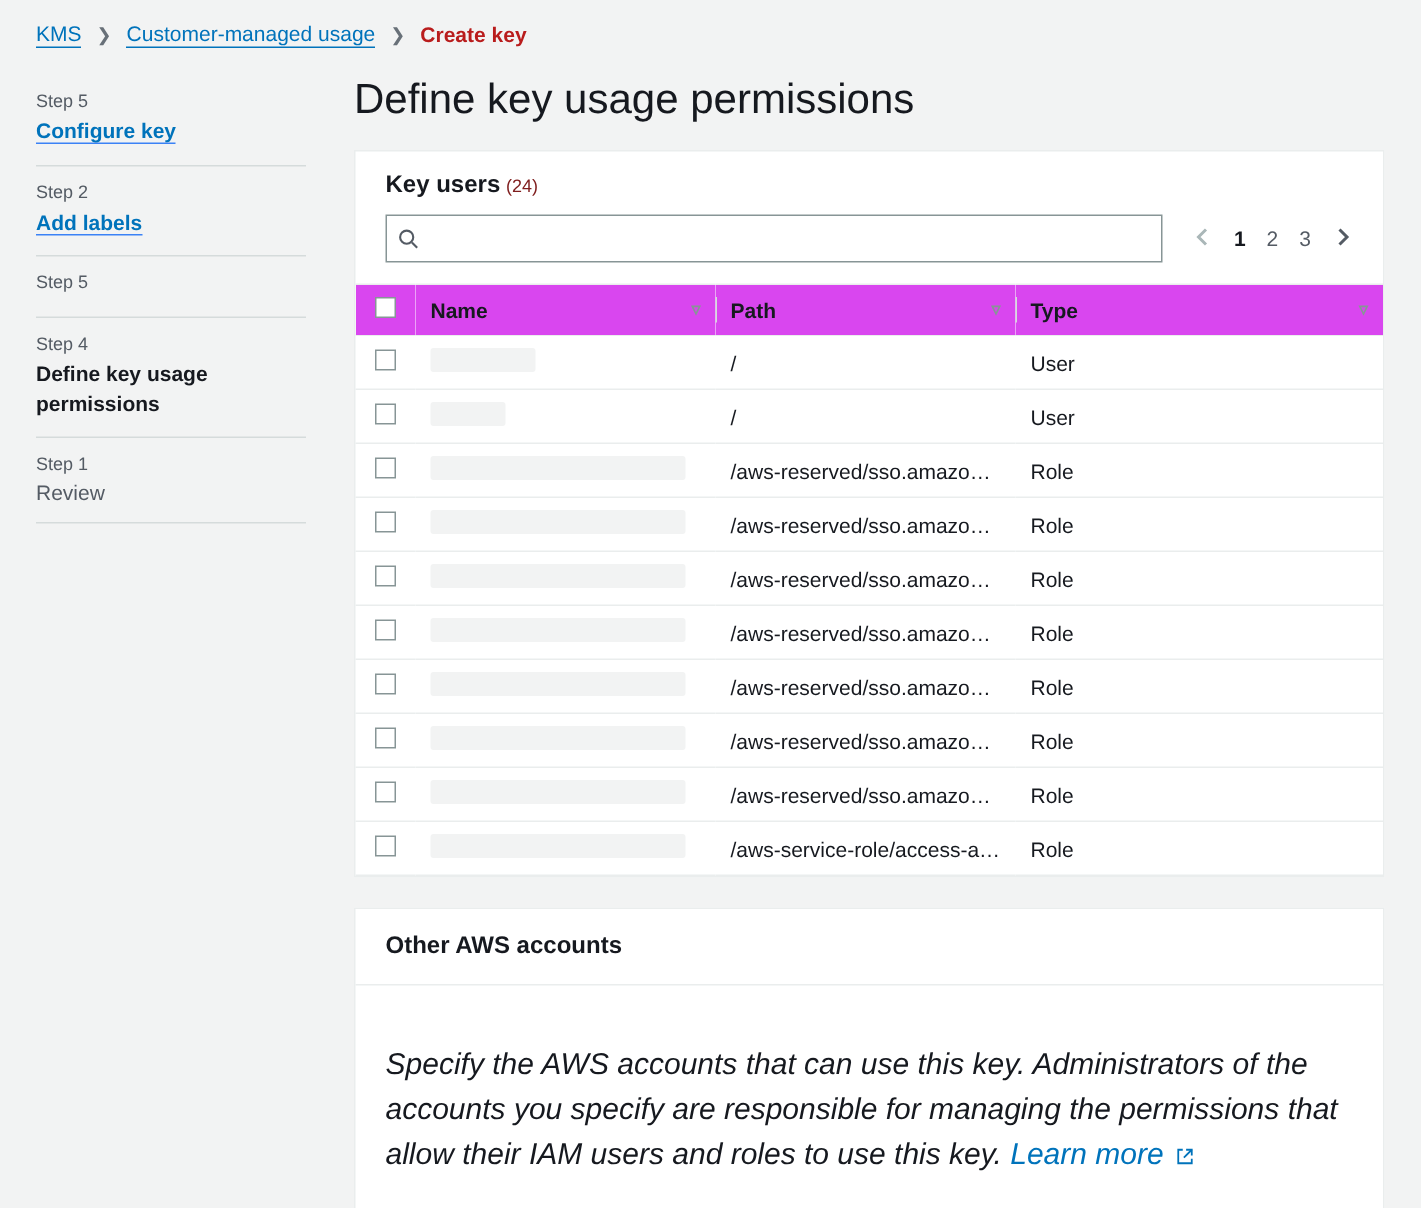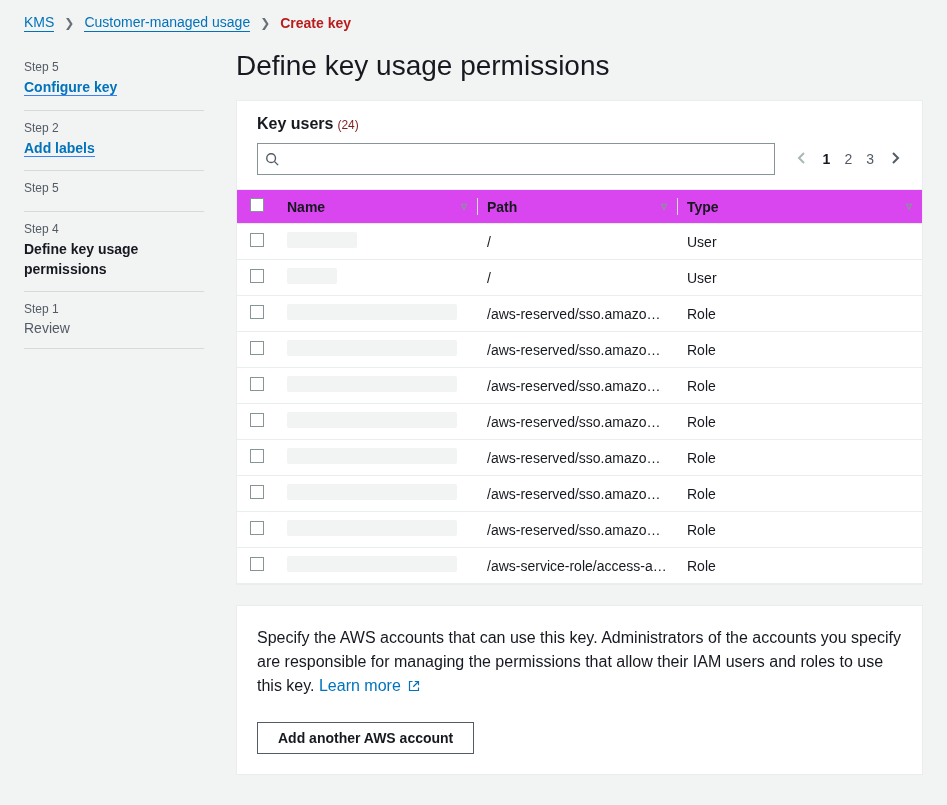--- a/index.html
+++ b/index.html
@@ -46,21 +46,21 @@
 thead th .divider { position: absolute; left: 0; top: 8px; bottom: 8px; width: 1px; background: #d5dbdb; }
 tbody td { padding: 8px 10px; border-bottom: 1px solid #eaeded; font-size: 14px; color: #16191f; vertical-align: middle; height: 33px; white-space: nowrap; overflow: hidden; text-overflow: ellipsis; max-width: 0; }
 .col-check { width: 40px; text-align: center; }
 .col-name { width: 200px; }
 .col-path { width: 200px; }
 .chk { width: 14px; height: 14px; border: 1px solid #879596; display: inline-block; background: #fff; cursor: pointer; }
 .redacted { display: inline-block; background: #f2f3f3; border-radius: 2px; height: 16px; }
 
 .panel-body { padding: 20px; }
 .other-title { font-size: 16px; font-weight: 700; }
-.other-desc { font-size: 16px; color: #16191f; line-height: 1.5; }
+.other-desc { font-size: 20px; color: #16191f; margin-top: 18px; line-height: 1.5; font-style: italic; }
 .other-desc a { color: #0073bb; text-decoration: none; }
 .btn { display: inline-flex; align-items: center; justify-content: center; height: 32px; padding: 0 20px; border: 1px solid #545b64; background: #fff; font-weight: 700; font-size: 14px; cursor: pointer; color: #16191f; }
 .btn-add { margin-top: 24px; }
 
 .panel-header.bordered { border-bottom: 1px solid #eaeded; padding: 16px 20px; }
 </style>
 </head>
 <body>
 
 <div class="page">
@@ -192,20 +192,23 @@
                 <td class="col-check"><span class="chk"></span></td>
                 <td class="col-name"><span class="redacted" style="width: 170px;"></span></td>
                 <td class="col-path">/aws-service-role/access-analy…</td>
                 <td>Role</td>
               </tr>
             </tbody>
         </table>
       </section>
 
       <section class="panel">
+        <div class="panel-header bordered">
+          <span class="other-title">Other AWS accounts</span>
+        </div>
         <div class="panel-body">
           <p class="other-desc">
             <span>Specify the AWS accounts that can use this key. Administrators of the accounts you specify are responsible for managing the permissions that allow their IAM users and roles to use this key.</span>
             <a href="#">
               <span>Learn more</span>
               <svg class="ext-icon" viewBox="0 0 16 16" fill="none" stroke="#0073bb" stroke-width="1.6">
                   <path d="M6 2H2v12h12v-4"></path>
                   <path d="M9 2h5v5"></path>
                   <path d="M14 2L7 9"></path>
                 </svg>

